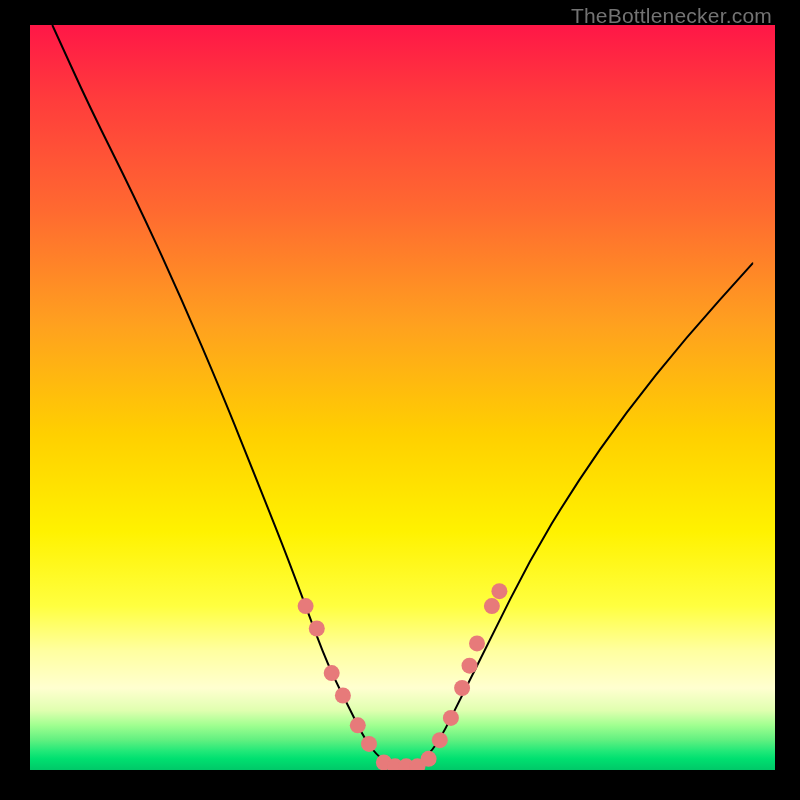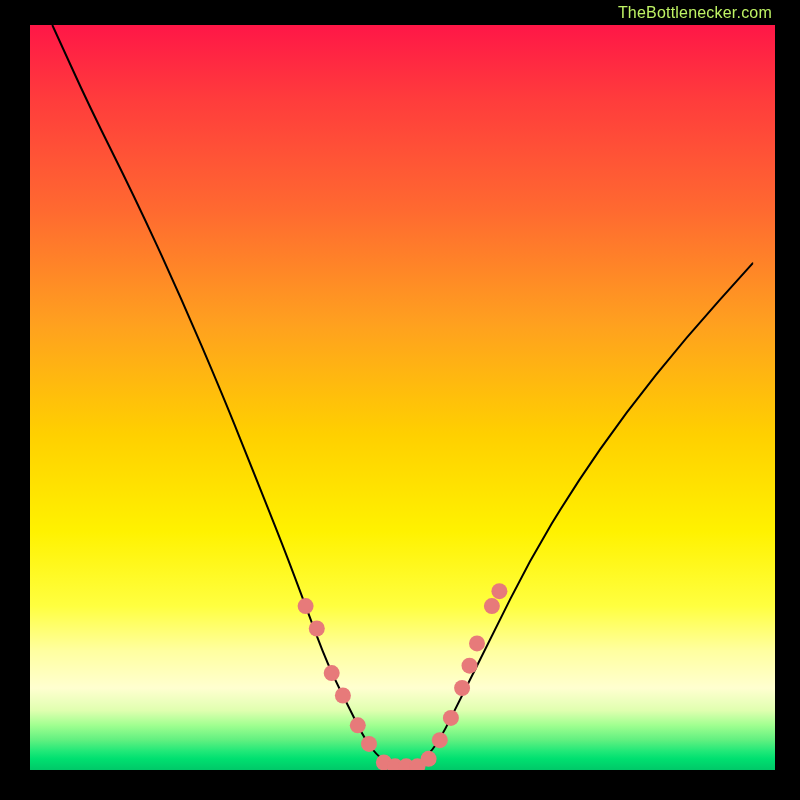--- a/index.html
+++ b/index.html
@@ -32,22 +32,22 @@
       #60f080 96%,
       #20e878 97.5%,
       #00e070 98.5%,
       #00c868 100%
     );
   }
   .watermark {
     position: absolute;
     top: 4px;
     right: 28px;
-    color: #bef264;
-    font-size: 16px;
+    color: #737373;
+    font-size: 21px;
     font-weight: 400;
     letter-spacing: 0.2px;
     z-index: 10;
   }
   svg.overlay {
     position: absolute;
     left: 0;
     top: 0;
     width: 745px;
     height: 745px;

